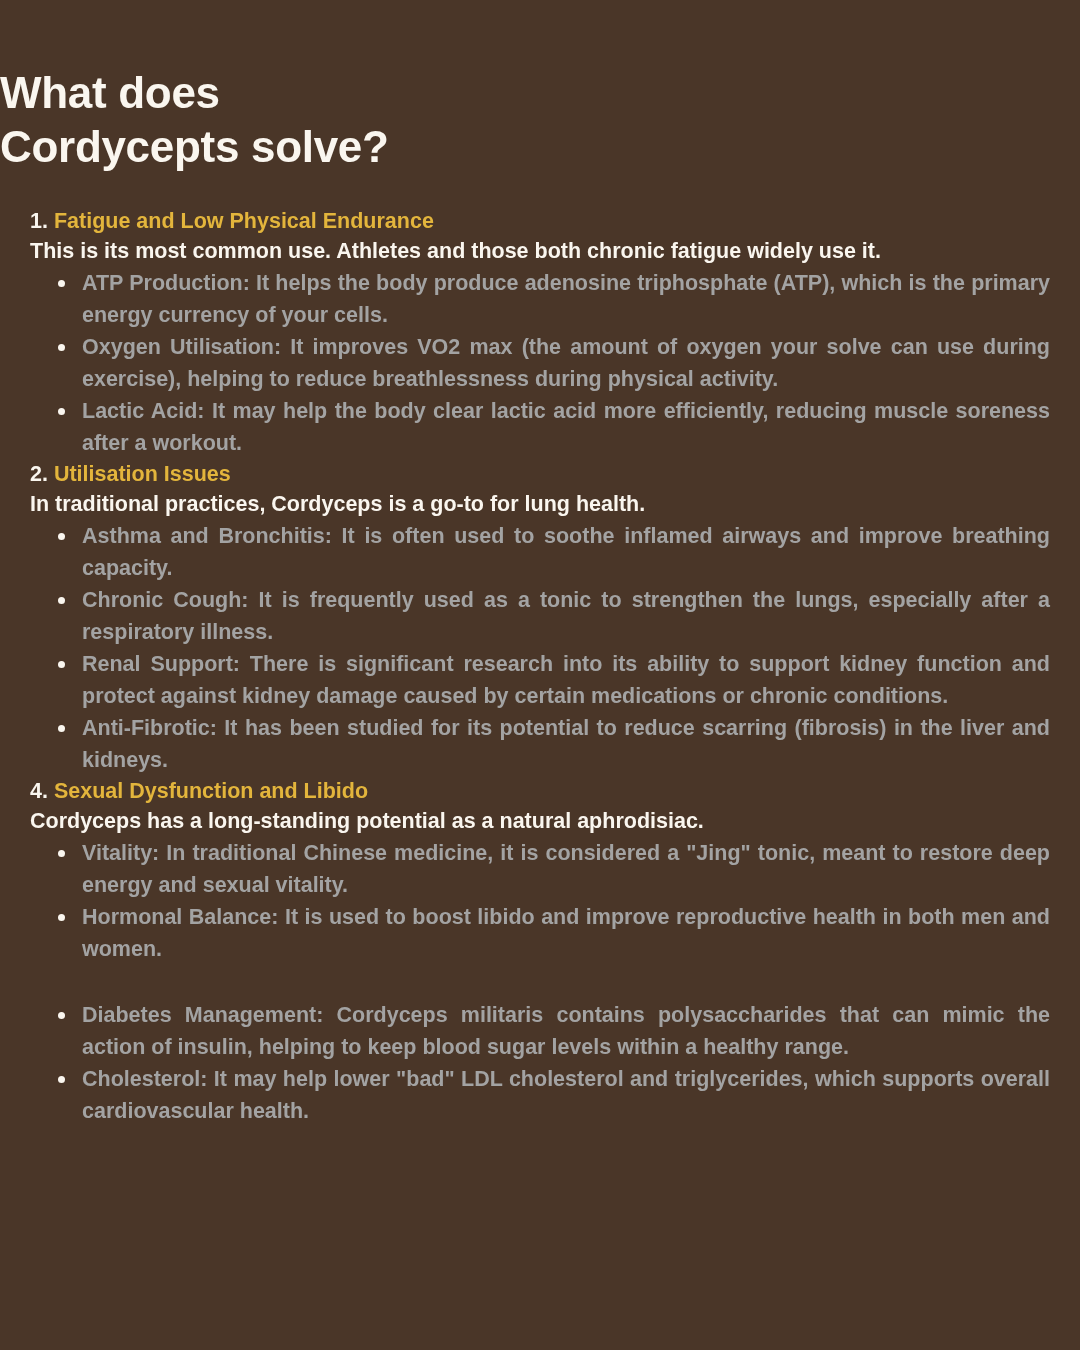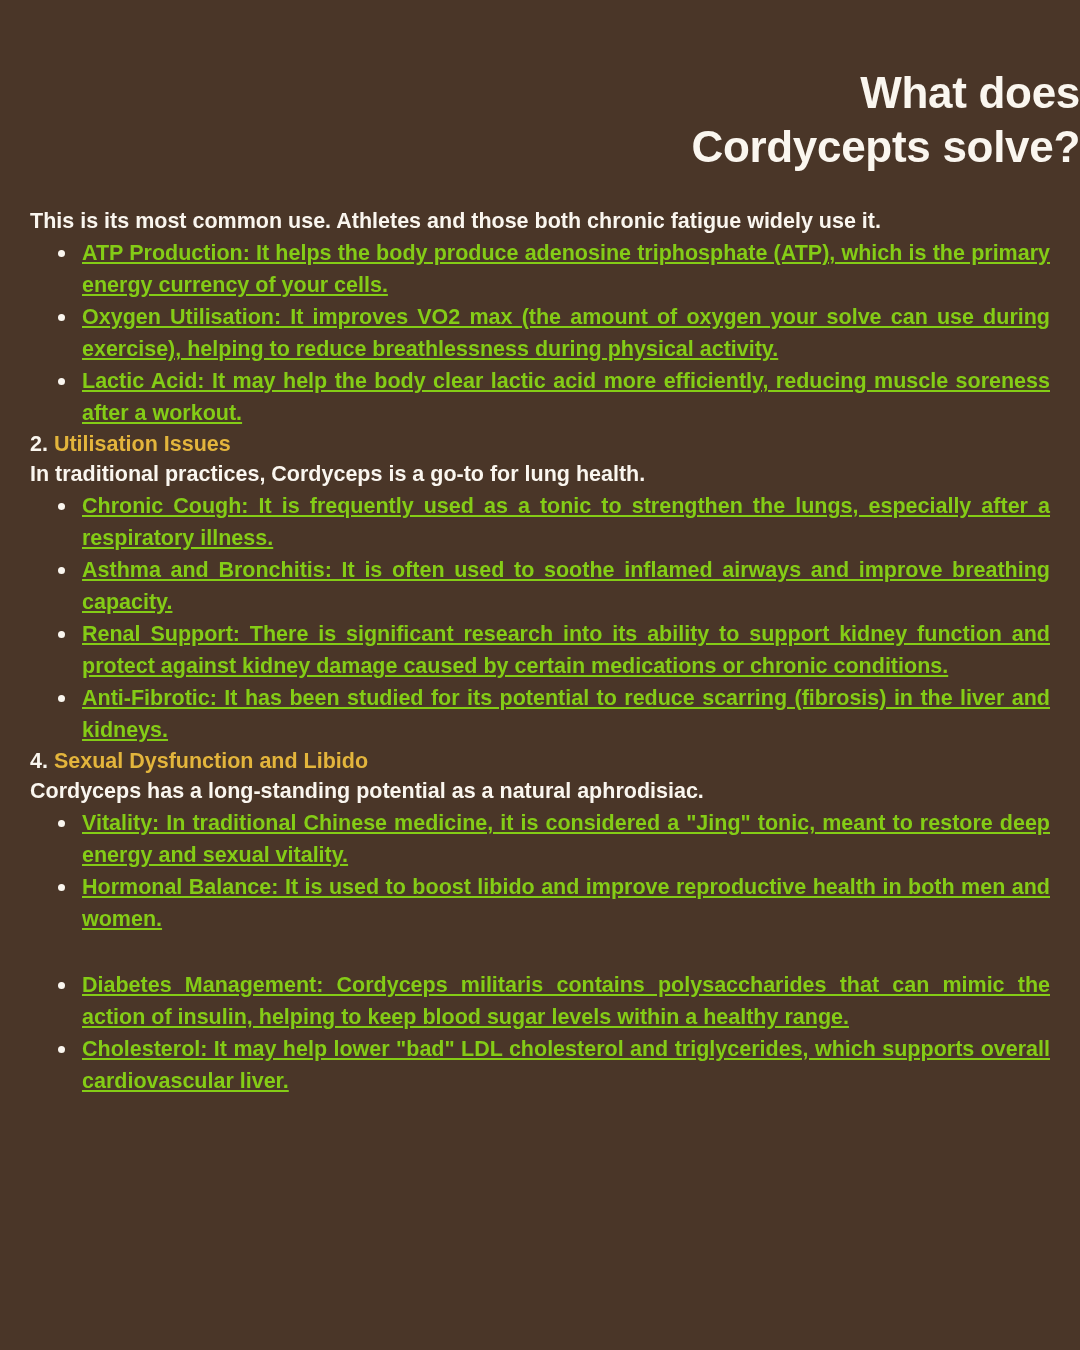--- a/index.html
+++ b/index.html
@@ -15,21 +15,21 @@
   }
   .page {
     width: 1080px;
     height: 1350px;
     box-sizing: border-box;
     background: #4a3628;
     position: relative;
   }
   .title-block {
     padding-top: 66px;
-    text-align: right;
+    text-align: left;
   }
   .title-line {
     display: block;
     color: #faf6ef;
     font-size: 44px;
     font-weight: bold;
     line-height: 54px;
     letter-spacing: -0.3px;
   }
   .content {
@@ -61,28 +61,27 @@
     font-weight: bold;
     margin: 0;
   }
   ul.bullets {
     list-style: none;
     margin: 0;
     padding: 0 0 0 24px;
   }
   ul.bullets li {
     position: relative;
-    color: #84cc16;
+    color: #a3a3a3;
     font-size: 21.5px;
     line-height: 32px;
     font-weight: bold;
     padding-left: 28px;
     text-align: justify;
     margin: 0;
-    text-decoration: underline;
   }
   ul.bullets li::before {
     content: "";
     position: absolute;
     left: 4px;
     top: 13px;
     width: 7px;
     height: 7px;
     border-radius: 50%;
     background: #faf6ef;
@@ -97,37 +96,41 @@
 <div class="page">
 
   <div class="title-block">
     <span class="title-line">What does</span>
     <span class="title-line">Cordycepts solve?</span>
   </div>
 
   <div class="content">
 
     <div class="section">
+      <p class="sec-heading">
+        <span class="sec-num">1.</span>
+        <span class="sec-title">Fatigue and Low Physical Endurance</span>
+      </p>
       <p class="sec-intro">This is its most common use. Athletes and those both chronic fatigue widely use it.</p>
       <ul class="bullets">
         <li>ATP Production: It helps the body produce adenosine triphosphate (ATP), which is the primary energy currency of your cells.</li>
         <li>Oxygen Utilisation: It improves VO2 max (the amount of oxygen your solve can use during exercise), helping to reduce breathlessness during physical activity.</li>
         <li>Lactic Acid: It may help the body clear lactic acid more efficiently, reducing muscle soreness after a workout.</li>
       </ul>
     </div>
 
     <div class="section">
       <p class="sec-heading">
         <span class="sec-num">2.</span>
         <span class="sec-title">Utilisation Issues</span>
       </p>
       <p class="sec-intro">In traditional practices, Cordyceps is a go-to for lung health.</p>
       <ul class="bullets">
+        <li>Asthma and Bronchitis: It is often used to soothe inflamed airways and improve breathing capacity.</li>
         <li>Chronic Cough: It is frequently used as a tonic to strengthen the lungs, especially after a respiratory illness.</li>
-        <li>Asthma and Bronchitis: It is often used to soothe inflamed airways and improve breathing capacity.</li>
       </ul>
     </div>
 
     <div class="section">
       <ul class="bullets">
         <li>Renal Support: There is significant research into its ability to support kidney function and protect against kidney damage caused by certain medications or chronic conditions.</li>
         <li>Anti-Fibrotic: It has been studied for its potential to reduce scarring (fibrosis) in the liver and kidneys.</li>
       </ul>
     </div>
 
@@ -141,18 +144,18 @@
         <li>Vitality: In traditional Chinese medicine, it is considered a "Jing" tonic, meant to restore deep energy and sexual vitality.</li>
         <li>Hormonal Balance: It is used to boost libido and improve reproductive health in both men and women.</li>
       </ul>
     </div>
 
     <div class="spacer"></div>
 
     <div class="section">
       <ul class="bullets">
         <li>Diabetes Management: Cordyceps militaris contains polysaccharides that can mimic the action of insulin, helping to keep blood sugar levels within a healthy range.</li>
-        <li>Cholesterol: It may help lower "bad" LDL cholesterol and triglycerides, which supports overall cardiovascular liver.</li>
+        <li>Cholesterol: It may help lower "bad" LDL cholesterol and triglycerides, which supports overall cardiovascular health.</li>
       </ul>
     </div>
   </div>
 
 </div>
 
 </body></html>

